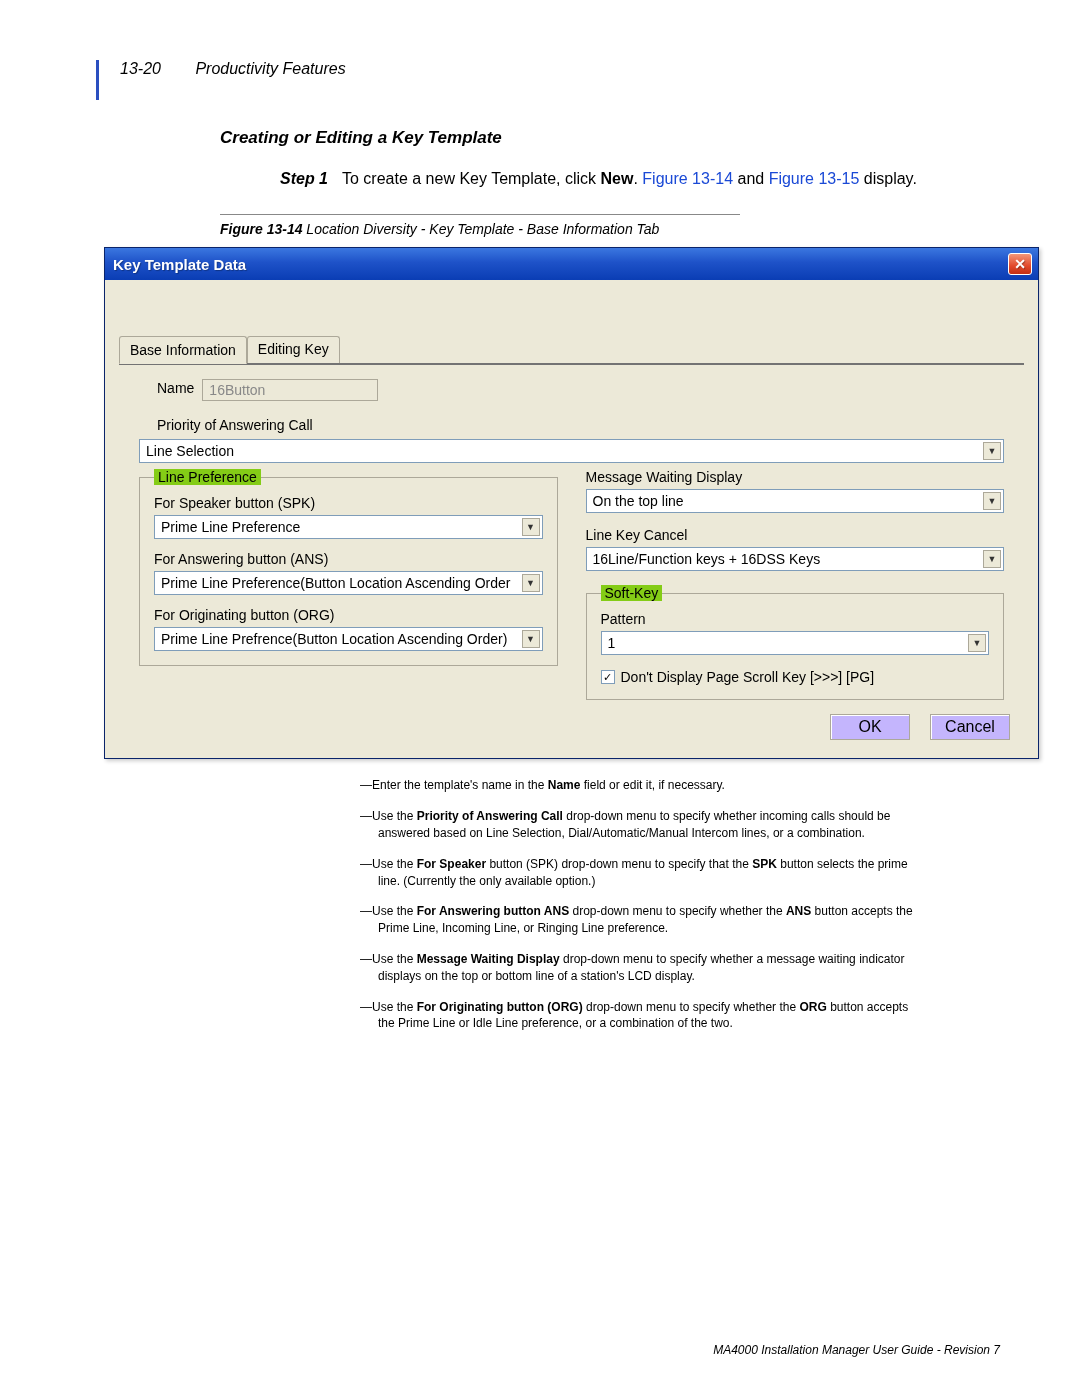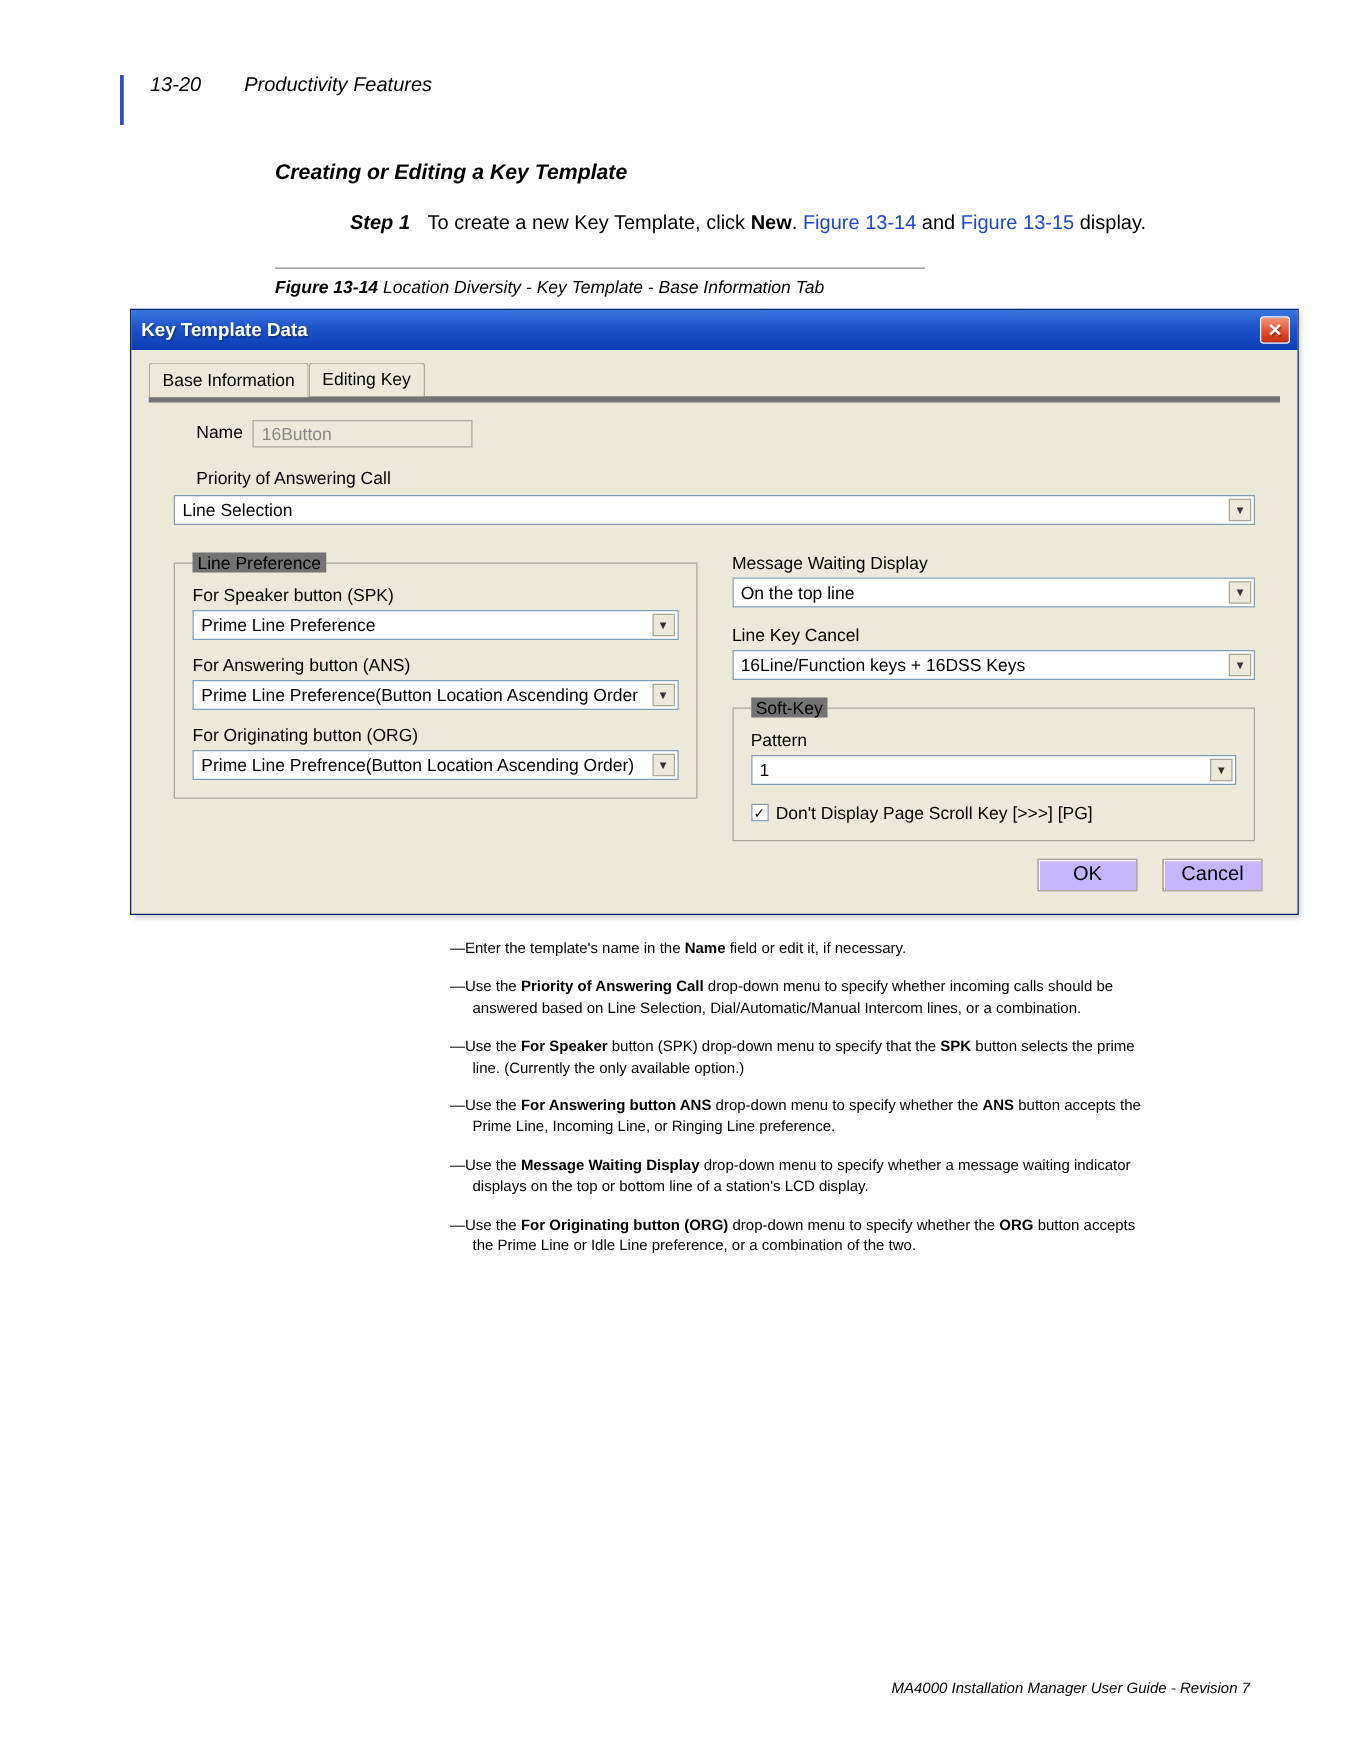--- a/index.html
+++ b/index.html
@@ -92,22 +92,23 @@
     font-weight: bold;
     font-size: 14px;
   }
   .dialog-body {
     padding: 10px 14px 14px 14px;
   }
   .tabs {
     display: flex;
     gap: 0;
     background: transparent;
-    border-bottom: 5px solid #737373;
+    border-bottom: 2px solid #737373;
     margin-bottom: 14px;
+    margin-top: 46px;
   }
   .tab {
     background: #ece9d8;
     border: 1px solid #aca899;
     border-bottom: none;
     padding: 4px 10px 5px 10px;
     font-size: 14px;
     border-top-left-radius: 3px;
     border-top-right-radius: 3px;
     position: relative;
@@ -150,36 +151,36 @@
     font-size: 14px;
   }
   .dropdown .arrow {
     width: 18px; height: 18px;
     background: #ece9d8;
     border: 1px solid #aca899;
     display: flex; align-items: center; justify-content: center;
     font-size: 9px; color: #333;
   }
   .priority { margin-left: 28px; margin-bottom: 6px; }
-  .priority-dd { margin: 0 10px 22px 10px; }
+  .priority-dd { margin: 0 10px 6px 10px; }
   .cols {
     display: flex;
     gap: 28px;
     padding: 0 10px;
   }
   .col { flex: 1; }
   fieldset.grp {
     border: 1px solid #aca899;
     padding: 10px 14px 14px 14px;
     margin: 0;
   }
   fieldset.grp legend {
     font-size: 14px;
     padding: 0 4px;
-    background: #737373;
+    background: #84cc16;
   }
   .sub { margin-bottom: 12px; }
   .rcol-block { margin-bottom: 14px; }
   .checkbox-row {
     display: flex;
     align-items: center;
     gap: 6px;
     font-size: 14px;
     margin-top: 14px;
   }

